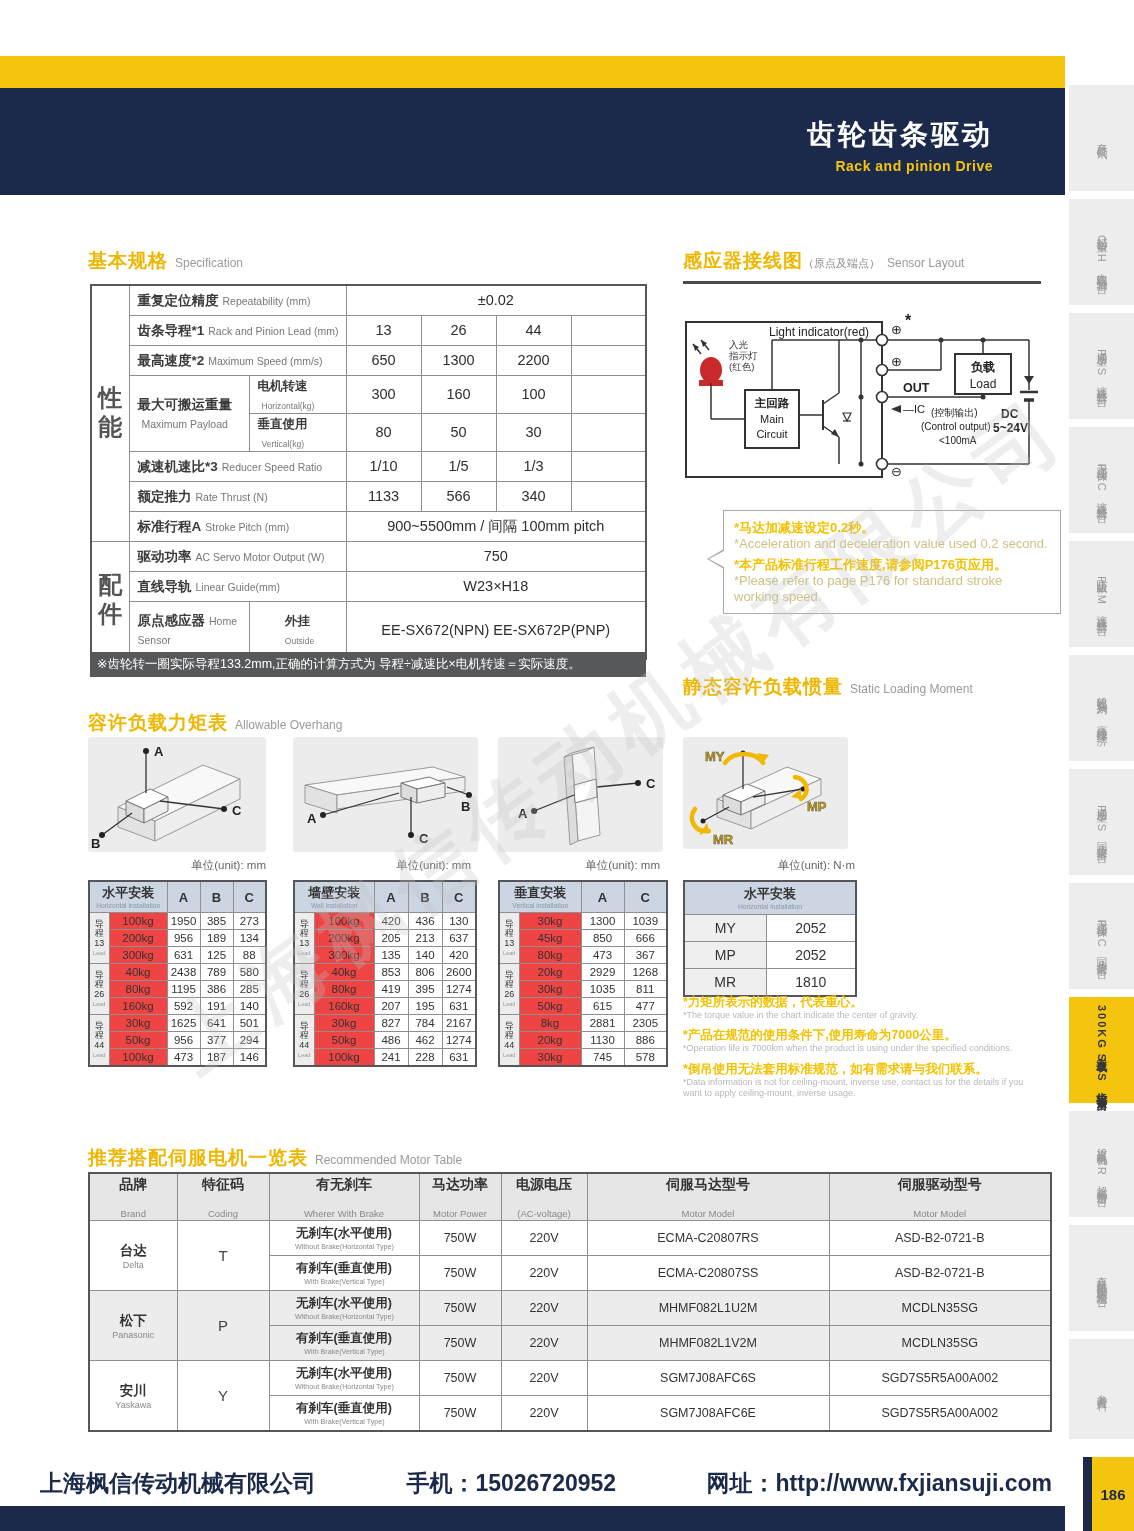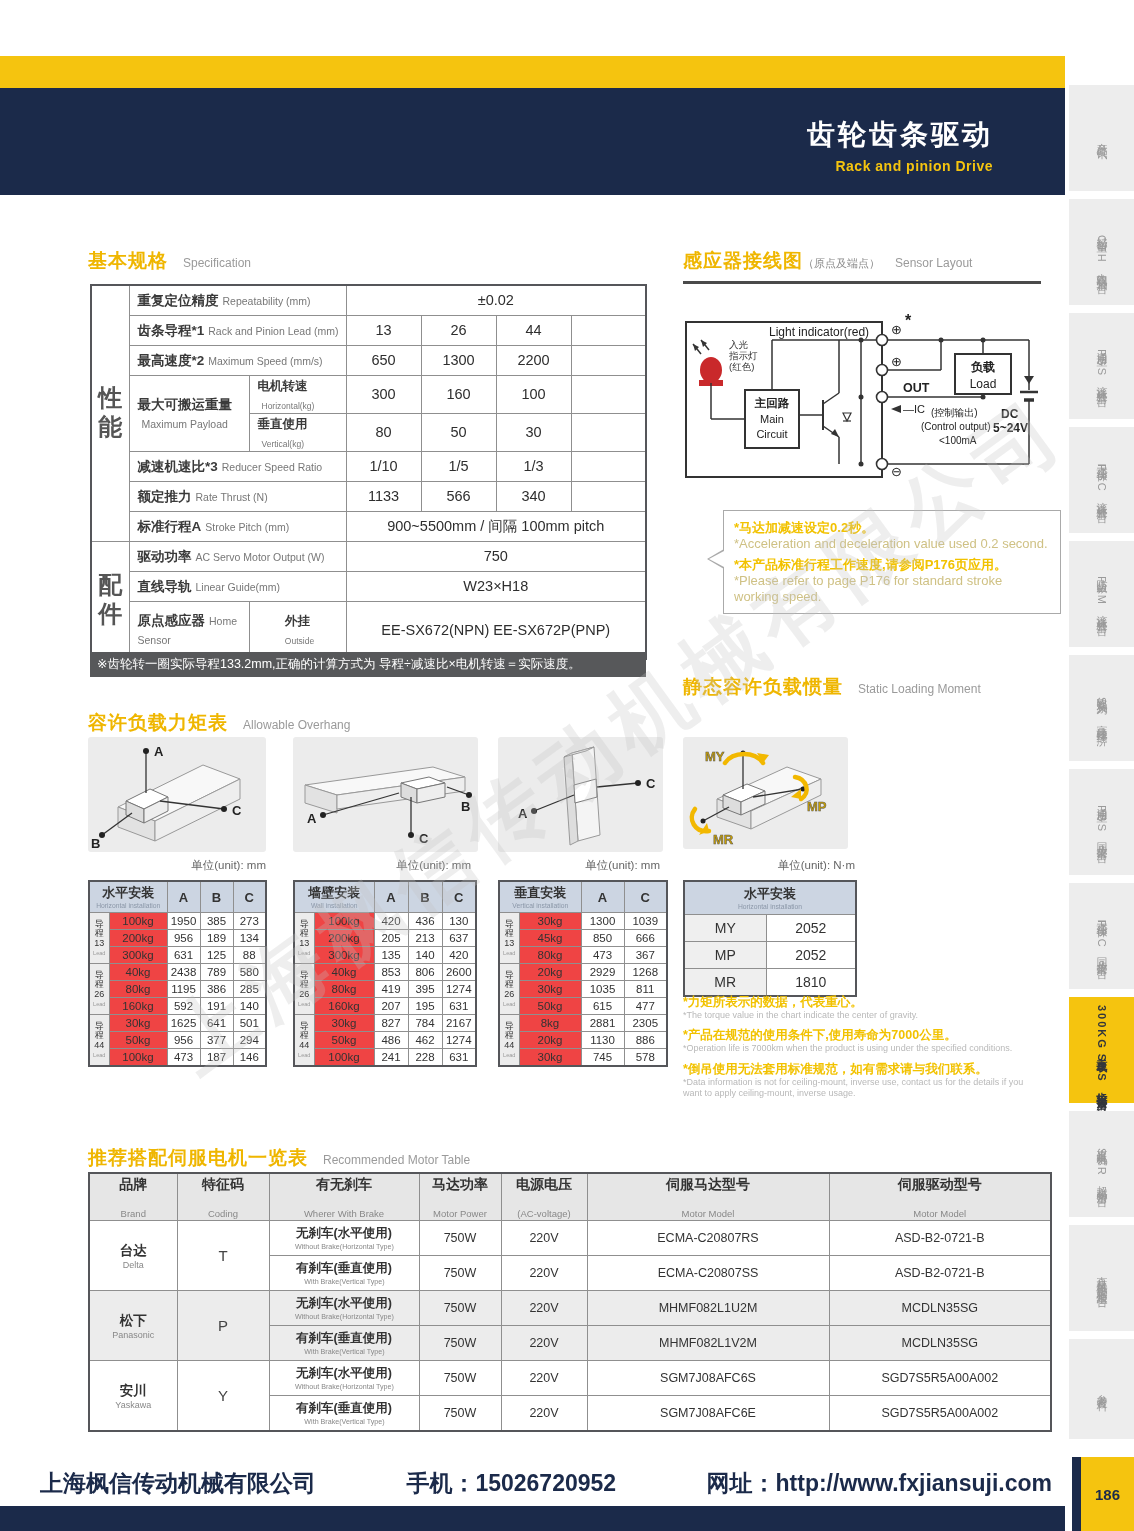--- a/index.html
+++ b/index.html
@@ -11,29 +11,29 @@
   .hdr-titles{position:absolute;left:0;top:116px;width:1065px;text-align:right;padding-right:72px;box-sizing:border-box;}
   .hdr-titles .zh{font-size:28px;font-weight:bold;color:#fff;letter-spacing:3px;}
   .hdr-titles .en{display:block;font-size:14px;font-weight:bold;color:#f5c40f;margin-top:4px;letter-spacing:.5px;}
   
   .sidebar{position:absolute;right:0;top:0;width:69px;height:1531px;background:#fff;}
   .s-tab{position:absolute;left:4px;width:65px;height:106px;background:#ededed;
          display:flex;align-items:center;justify-content:center;}
   .s-tab .vtxt{writing-mode:vertical-rl;font-size:11px;color:#9a9a9a;letter-spacing:2px;line-height:1.55;text-align:center;}
   .s-tab.active{background:#f5c40f;}
   .s-tab.active .vtxt{color:#33363b;font-weight:bold;}
-  .page-badge{position:absolute;right:0;top:1457px;width:62px;height:74px;display:flex;border-radius:29px;}
+  .page-badge{position:absolute;right:0;top:1457px;width:51px;height:74px;display:flex;border-radius:29px;}
   .badge-strip{width:9px;background:#1b2a4a;}
   .badge-yellow{flex:1;background:#f5c40f;display:flex;align-items:center;justify-content:center;
                 font-size:15px;font-weight:bold;color:#1b2a4a;}
   
   .stitle{position:absolute;white-space:nowrap;}
   .stitle .zh{font-size:19px;font-weight:bold;color:#efb600;letter-spacing:1px;}
   .stitle .paren{font-size:11px;color:#8a8a8a;margin-left:0;}
-  .stitle .en{font-size:12px;color:#9a9a9a;margin-left:15px;}
+  .stitle .en{font-size:12px;color:#9a9a9a;margin-left:7px;}
   
   table.tbl{border-collapse:collapse;table-layout:fixed;background:#fff;}
   .tbl td,.tbl th{border:1px solid #8f8f8f;padding:0;text-align:center;vertical-align:middle;overflow:hidden;}
   
   .spec{position:absolute;left:90px;top:284px;width:555px;border:2px solid #55565a;}
   .spec tr{height:30px;}
   .spec tr.tall{height:58px;}
   .spec .side{font-size:24px;font-weight:bold;color:#555;line-height:1.2;}
   .spec .lbl{text-align:left;padding-left:8px;}
   .spec .lbl .zh{font-size:13.5px;font-weight:bold;color:#3a3a3a;}

